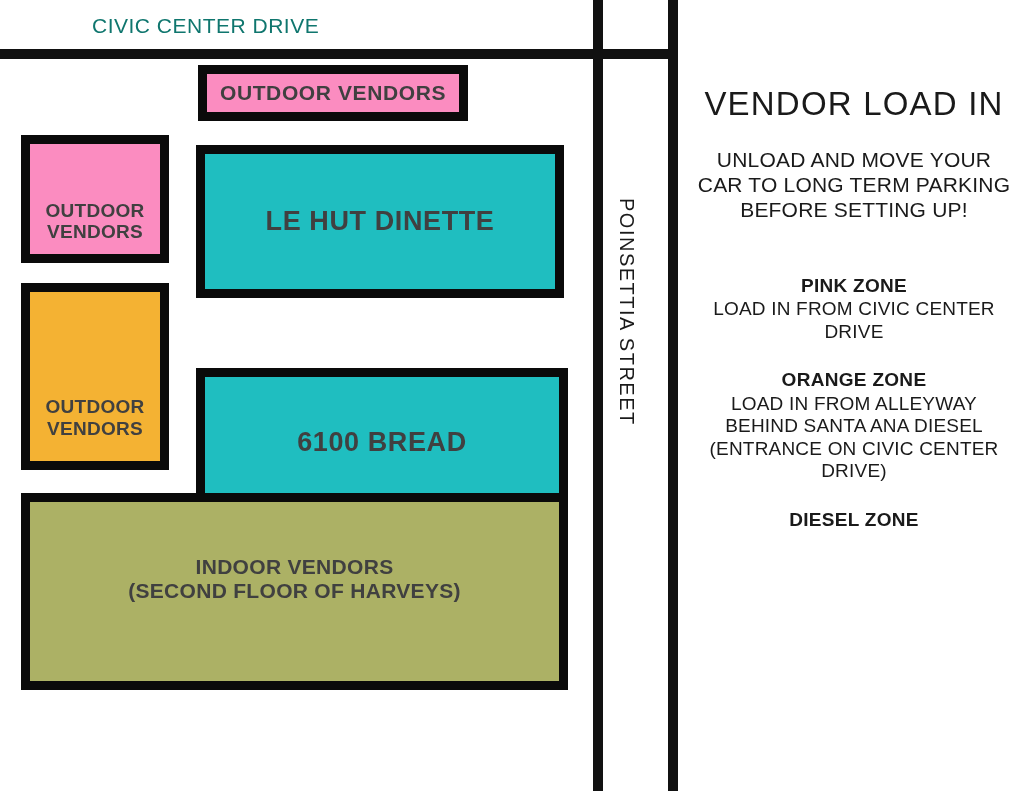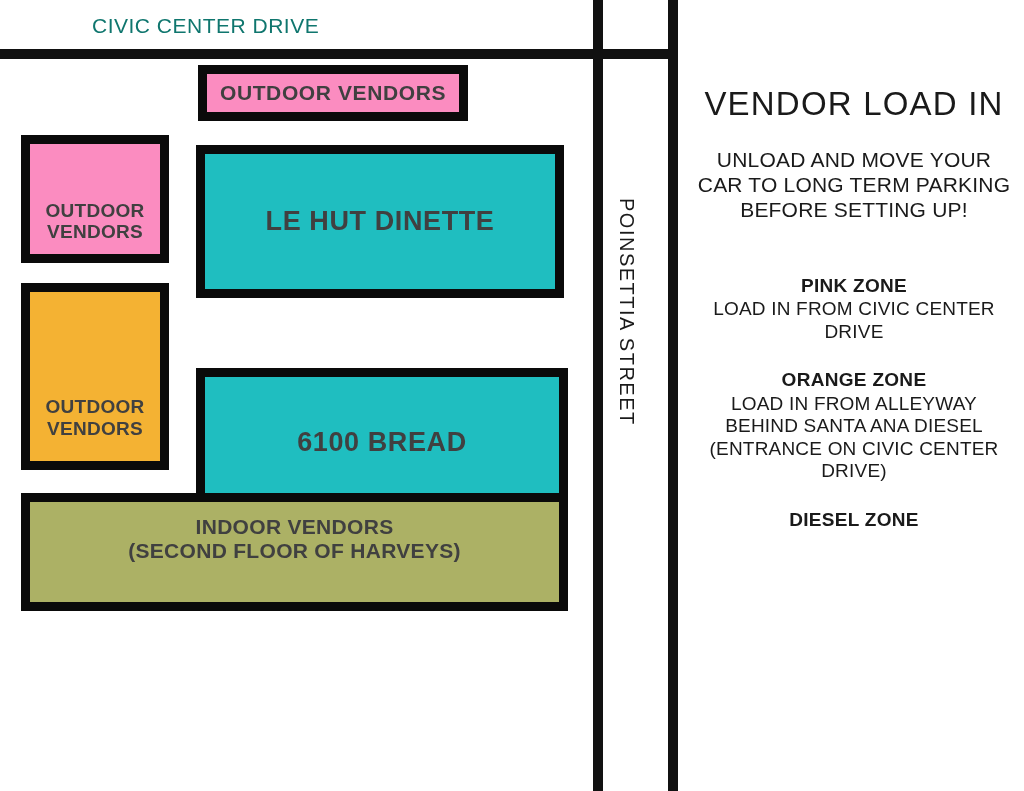--- a/index.html
+++ b/index.html
@@ -162,21 +162,21 @@
   </div>
 
   <div class="parcel center" style="left:196px; top:145px; width:368px; height:153px; background:#1fbec0;">
     <span class="plabel p-big">LE HUT DINETTE</span>
   </div>
 
   <div class="parcel center" style="left:196px; top:321px; width:372px; height:149px; background:#1fbec0;margin-top:47px;">
     <span class="plabel p-big">6100 BREAD</span>
   </div>
 
-  <div class="parcel center" style="left:21px; top:493px; width:547px; height:118px; background:#acb165; padding-bottom:26px;">
+  <div class="parcel center" style="left:21px; top:493px; width:547px; height:197px; background:#acb165; padding-bottom:26px;">
     <span class="plabel p-indoor">INDOOR VENDORS
 (SECOND FLOOR OF HARVEYS)</span>
   </div>
 
   <div id="info-panel">
     <h1 id="panel-title">VENDOR LOAD IN</h1>
     <p id="panel-intro">UNLOAD AND MOVE YOUR
 CAR TO LONG TERM PARKING
 BEFORE SETTING UP!</p>
 

